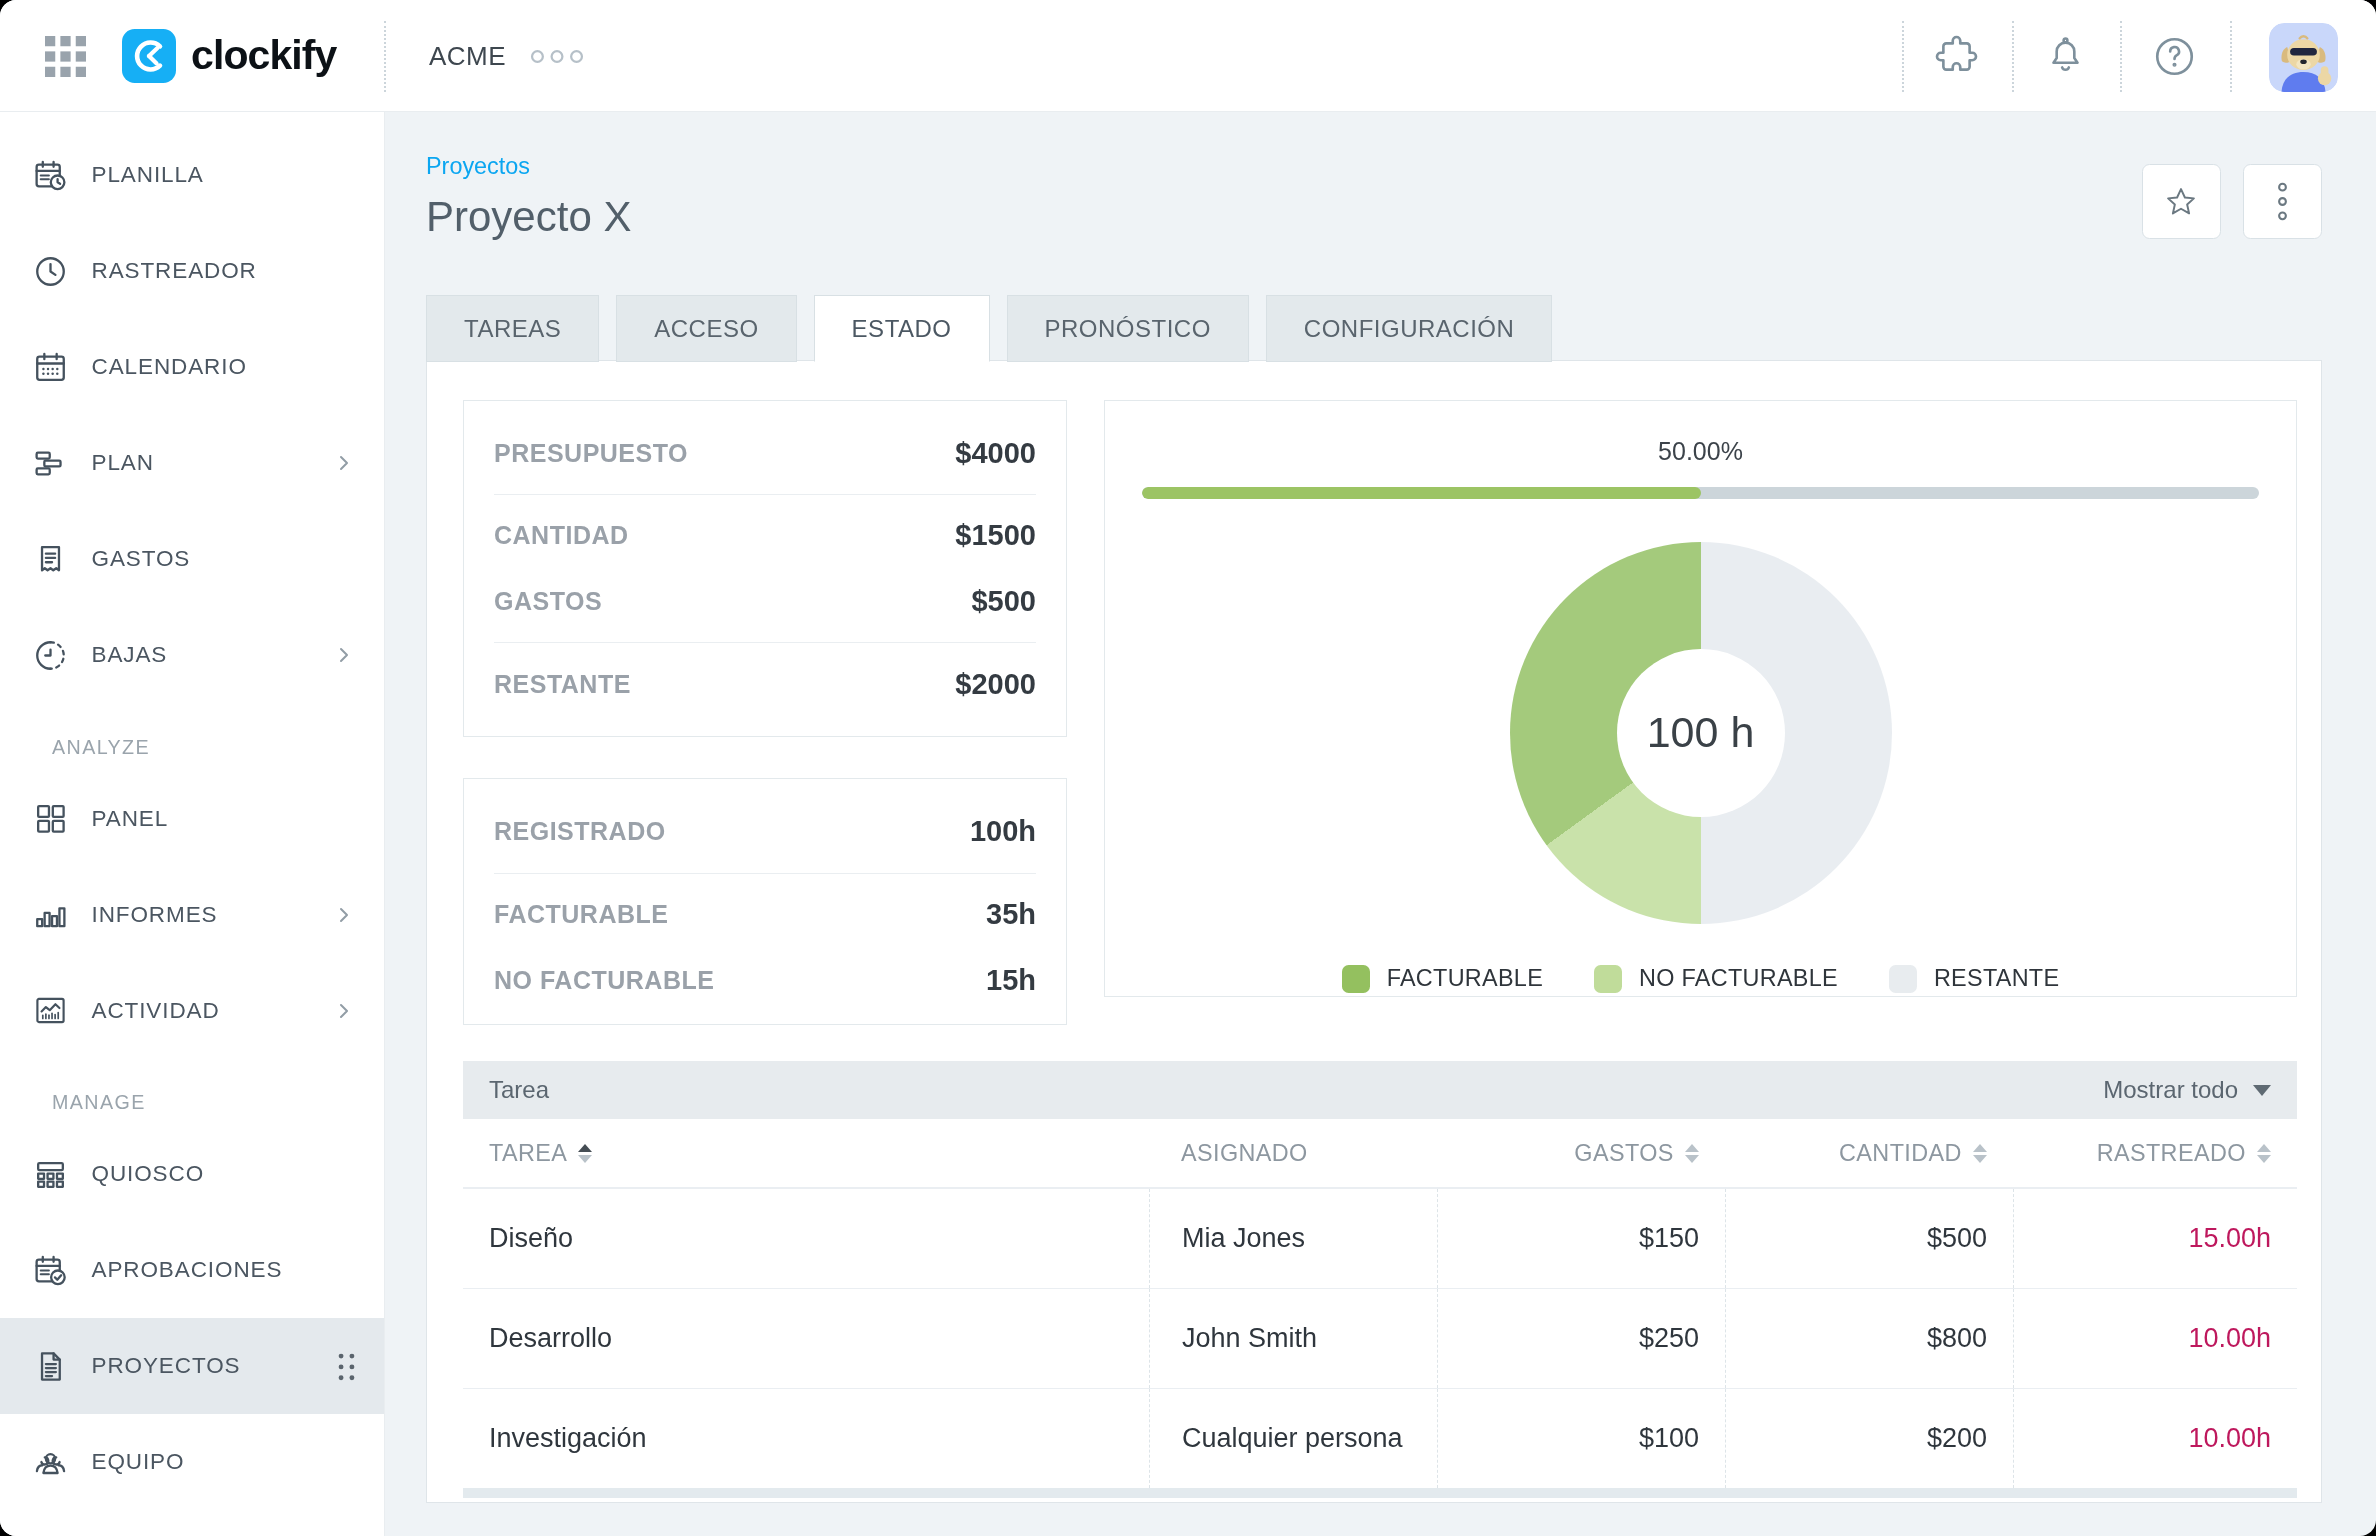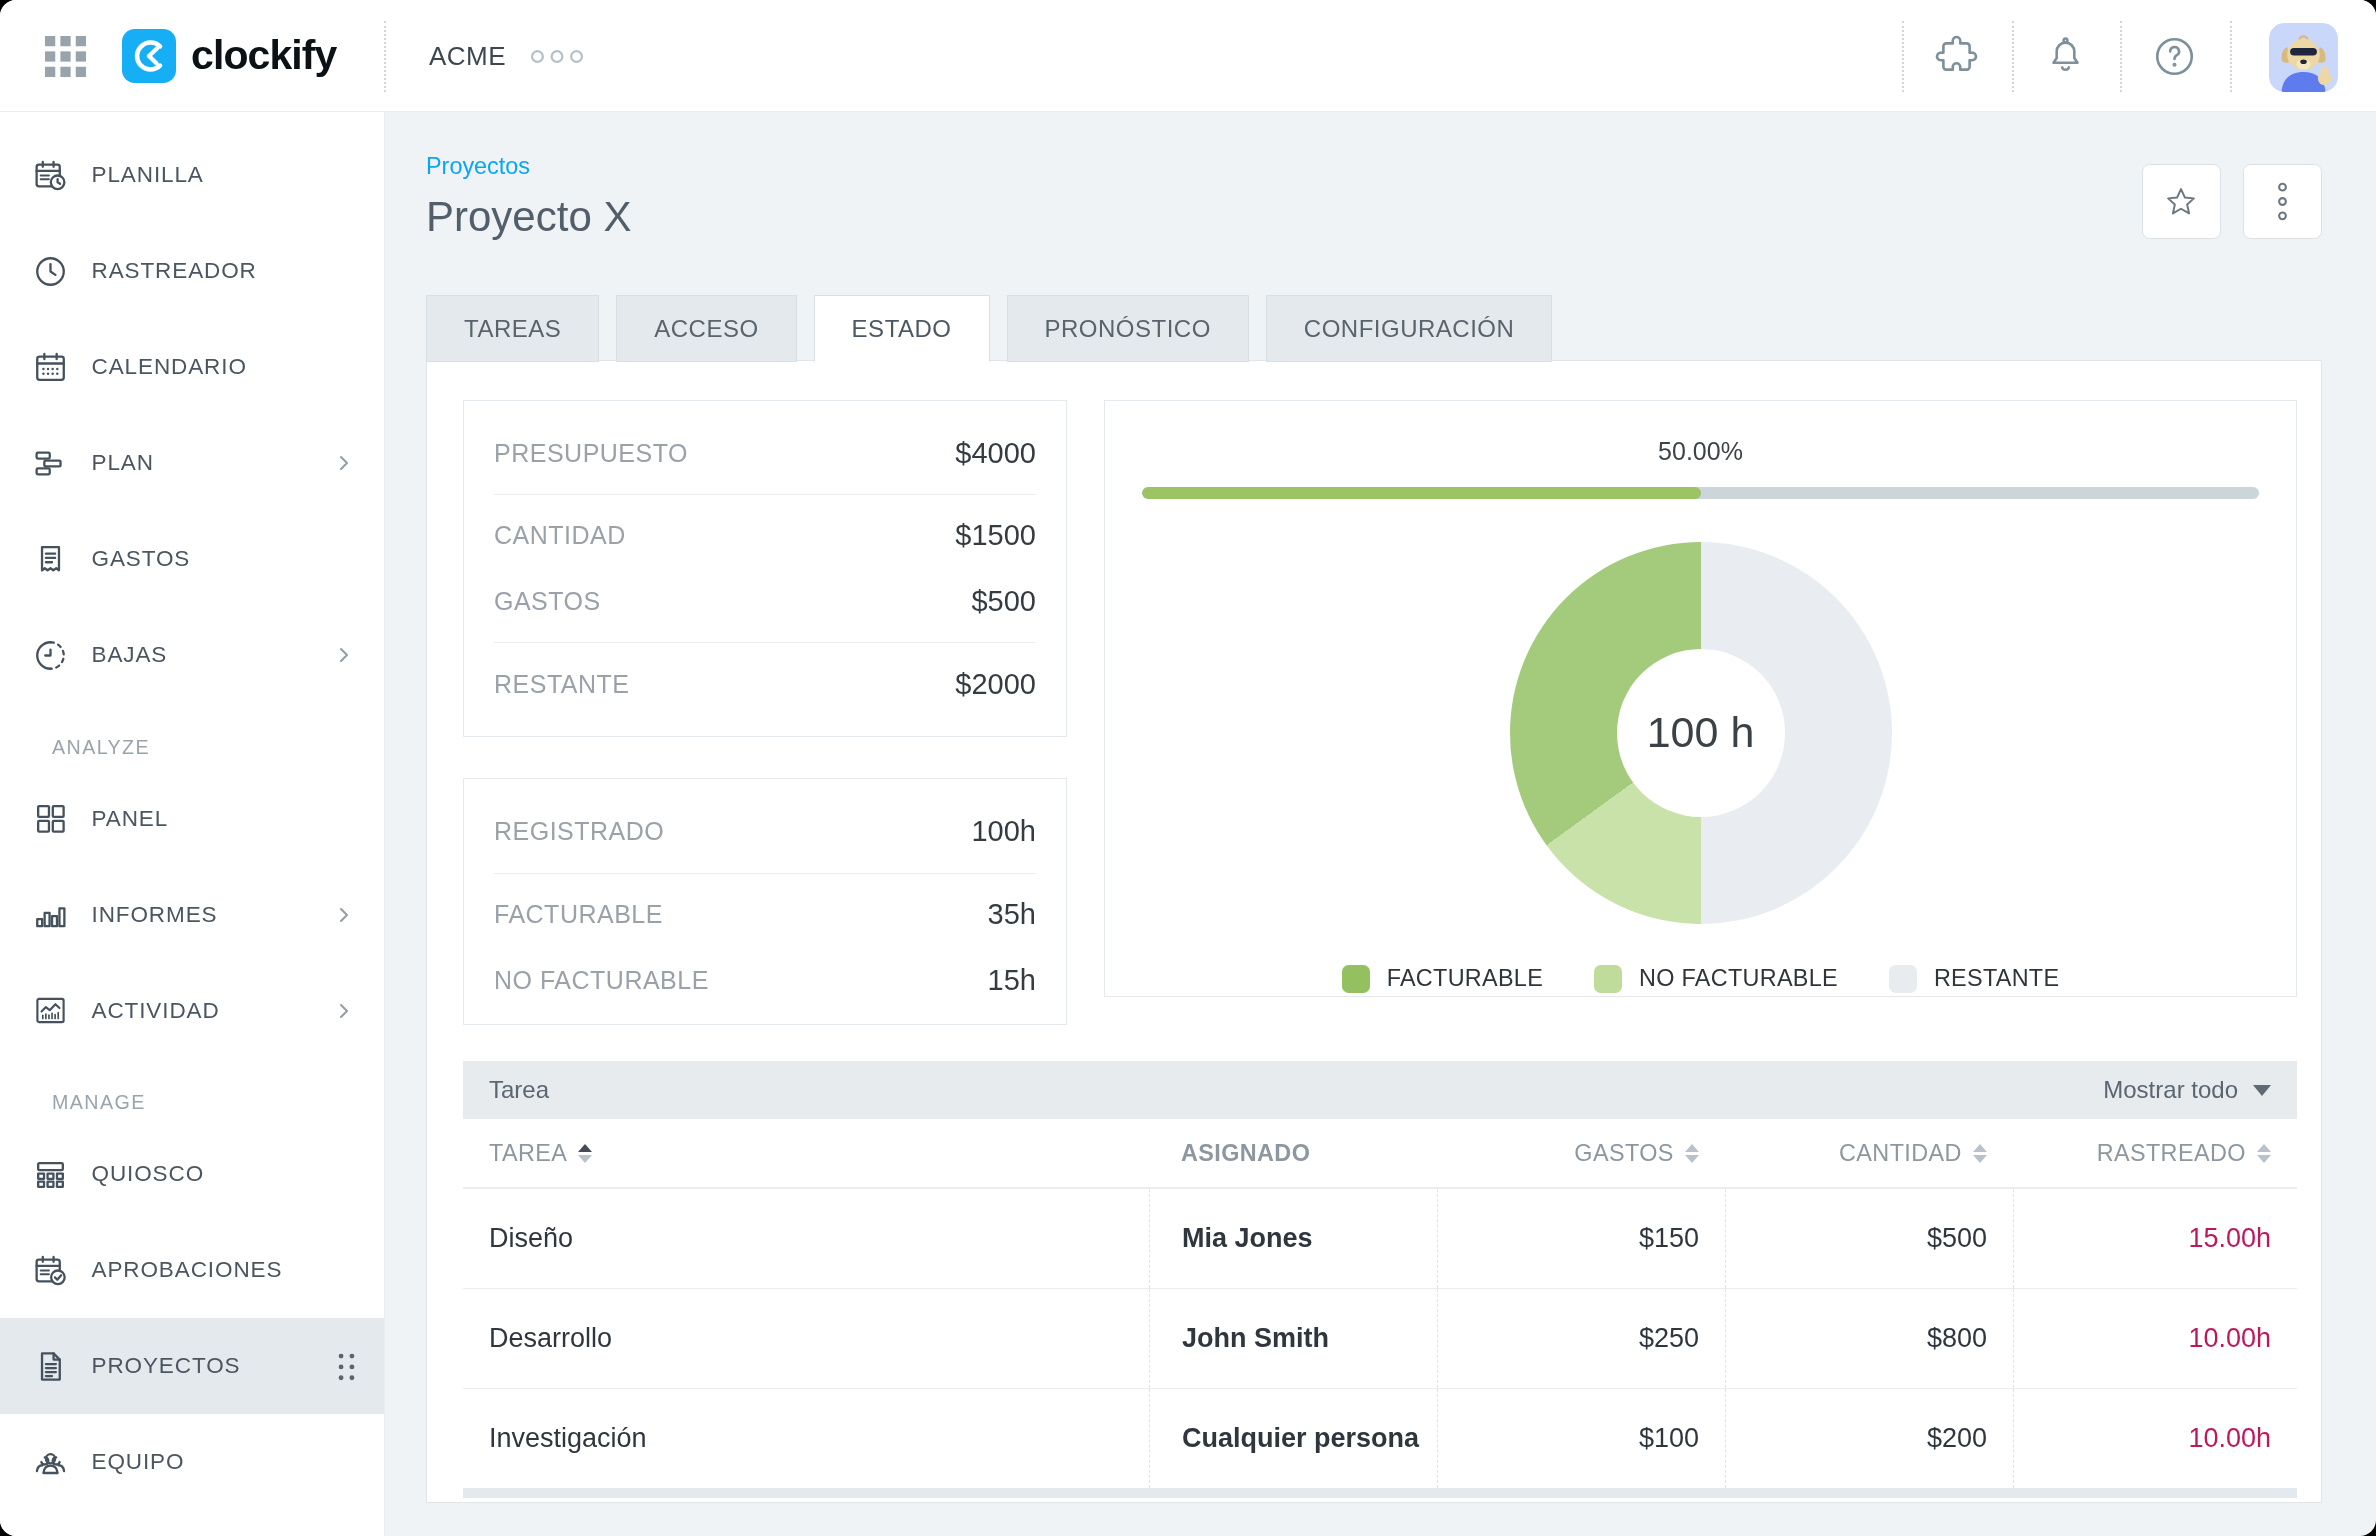--- a/index.html
+++ b/index.html
@@ -36,21 +36,21 @@
   .icon-btn { width:79px; height:75px; background:#fff; border:1.9px solid #d9e1e6; border-radius:7.5px; display:flex; align-items:center; justify-content:center; color:#6b7881; cursor:pointer; }
 
   .tabs { display:flex; gap:17px; margin-top:54px; position:relative; z-index:3; }
   .tab { height:67px; margin-bottom:-1.9px; padding:0 37px; display:flex; align-items:center; background:#e3e9ec; border:1.9px solid #d8e0e4; font-size:24px; color:#59646d; letter-spacing:0.5px; cursor:pointer; }
   .tab.active { background:#fff; border-bottom-color:#fff; color:#4c5863; }
 
   .panel { position:relative; z-index:2; background:#fff; border:1.9px solid #dfe5e9; height:1143px; }
   .panel-top { display:flex; gap:37px; padding:39px 24px 0 36px; }
   .left-col { width:604px; flex:none; display:flex; flex-direction:column; gap:41px; }
   .card { background:#fff; border:1.9px solid #e3e9ec; }
-  .kv-card { padding:11.2px 30px; }
+  .kv-card { padding:11.2px 30px;font-weight:bold; }
   .kv-row { display:flex; justify-content:space-between; align-items:center; }
   .kv-row.major { height:82px; }
   .kv-row.minor { height:66px; }
   .kv-divider { border-top:1.9px solid #eaeef1; }
   .kv-label { font-size:25px; color:#9aa1a9; letter-spacing:0.5px; }
   .kv-value { font-size:29px; color:#343b42; }
 
   .chart-card { flex:1; height:597px; padding-top:36px; }
   .progress-label { text-align:center; font-size:25px; color:#3c434a; }
   .progress-track { margin:20.6px 37px 0; height:12px; border-radius:6.6px; background:#ccd5da; position:relative; overflow:hidden; }
@@ -64,21 +64,21 @@
 
   
   .table-section { margin:36px 24px 0 36px; }
   .table-toolbar { height:58px; background:#e7ebee; display:flex; align-items:center; justify-content:space-between; padding:0 26px; font-size:24px; color:#5b6670; }
   .filter { display:flex; align-items:center; gap:15px; cursor:pointer; }
   .caret-down { width:0; height:0; border-left:9.4px solid transparent; border-right:9.4px solid transparent; border-top:11.2px solid #5f6a73; }
   .grid-row { display:grid; grid-template-columns:686px 288px 288px 288px 1fr; }
   .thead { height:69px; align-items:center; border-bottom:1.9px solid #eaeef2; font-size:23.4px; color:#8d97a0; letter-spacing:0.4px; }
   .th { display:flex; align-items:center; height:100%; }
   .cell-tarea { padding-left:26px; }
-  .cell-asignado { padding-left:32px;font-weight:bold; }
+  .cell-asignado { padding-left:32px; }
   .cell-right { justify-content:flex-end; padding-right:26px; }
   .sort { display:inline-flex; flex-direction:column; gap:3.7px; margin-left:11.2px; }
   .sort i { display:block; width:0; height:0; border-left:7.5px solid transparent; border-right:7.5px solid transparent; }
   .sort .up { border-bottom:8.4px solid #b9c2c9; }
   .sort .down { border-top:8.4px solid #b9c2c9; }
   .sort.asc .up { border-bottom-color:#454d54; }
   .trow { height:100px; align-items:center; font-size:27px; color:#2f363d; border-top:1.9px solid #eaeef2; cursor:pointer; }
   .trow:first-of-type { border-top:none; }
   .td { display:flex; align-items:center; height:100%; }
   .td.sep { border-left:1.9px dashed #dde4e8; }

